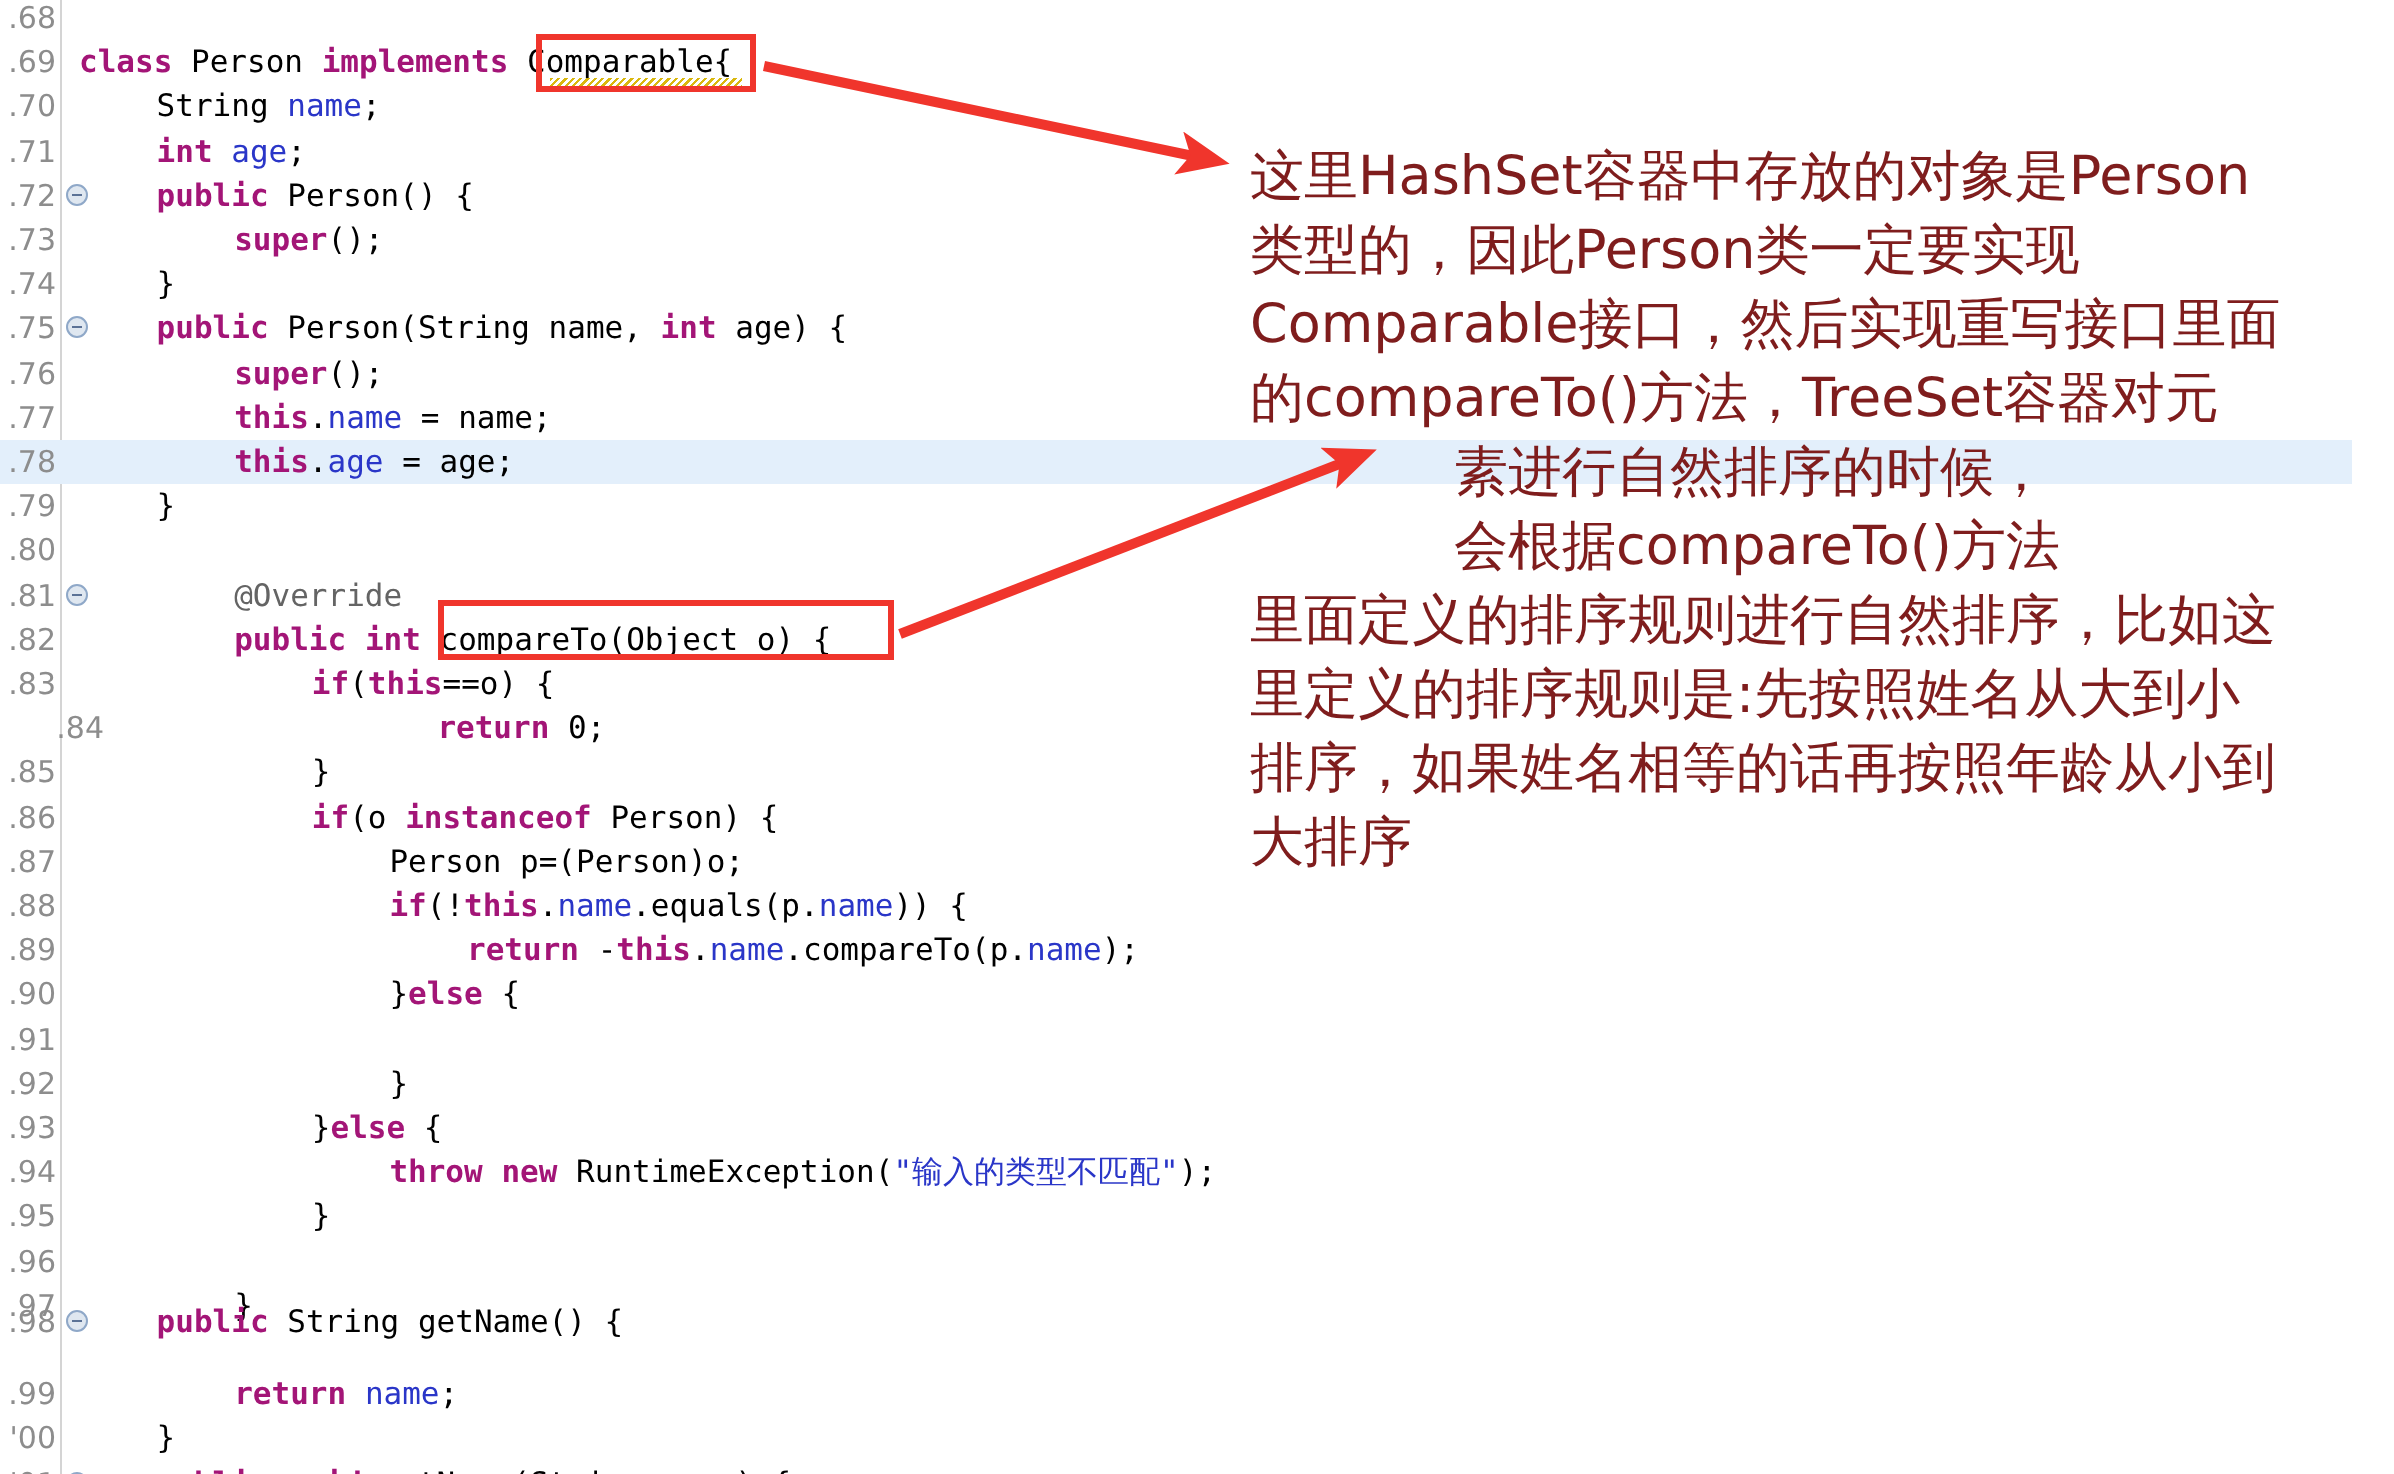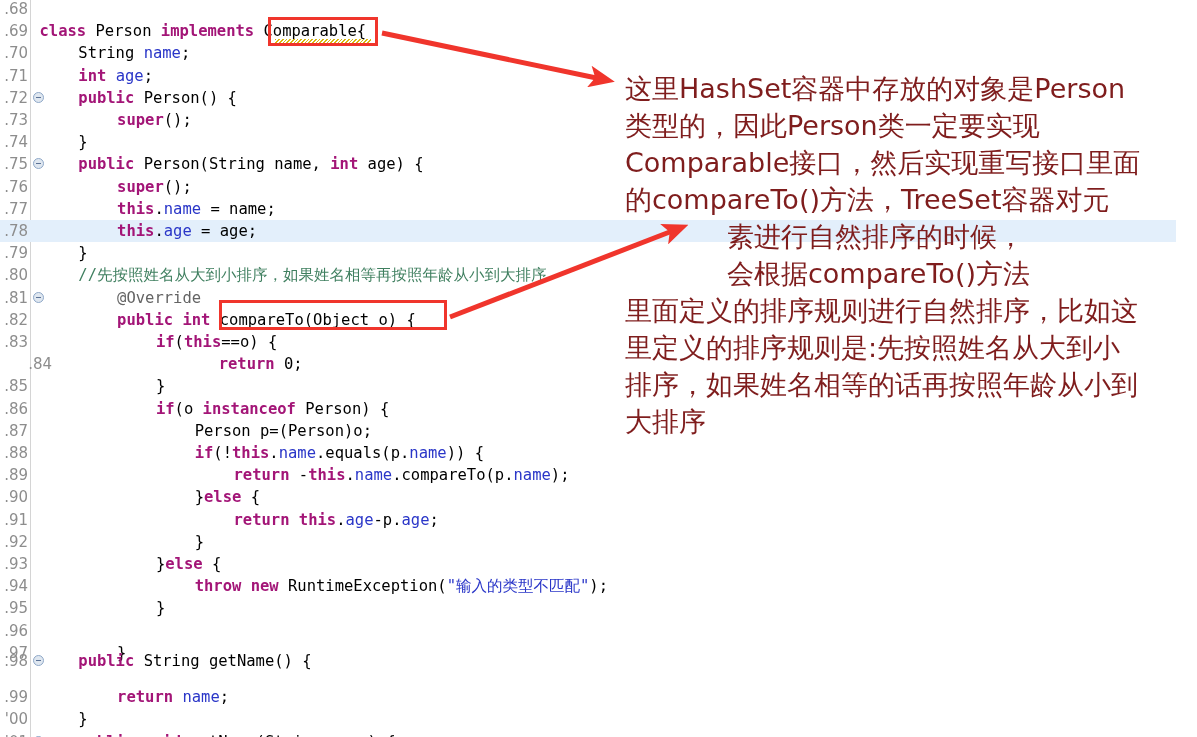--- a/index.html
+++ b/index.html
@@ -108,32 +108,32 @@
       <div class="row" style="top: 42.4px;"><span class="lineno">.70</span><span class="code" style="left: 78.3px;"><span class="pln">String </span><span class="fld">name</span><span class="pln">;</span></span></div>
       <div class="row" style="top: 64.6px;"><span class="lineno">.71</span><span class="code" style="left: 78.3px;"><span class="kw">int</span><span class="pln"> </span><span class="fld">age</span><span class="pln">;</span></span></div>
       <div class="row" style="top: 86.8px;"><span class="lineno">.72</span><span class="fold"></span><span class="code" style="left: 78.3px;"><span class="kw">public</span><span class="pln"> Person() {</span></span></div>
       <div class="row" style="top: 109px;"><span class="lineno">.73</span><span class="code" style="left: 117.1px;"><span class="kw">super</span><span class="pln">();</span></span></div>
       <div class="row" style="top: 131.2px;"><span class="lineno">.74</span><span class="code" style="left: 78.3px;"><span class="pln">}</span></span></div>
       <div class="row" style="top: 153.4px;"><span class="lineno">.75</span><span class="fold"></span><span class="code" style="left: 78.3px;"><span class="kw">public</span><span class="pln"> Person(String </span><span class="pln">name</span><span class="pln">, </span><span class="kw">int</span><span class="pln"> age) {</span></span></div>
       <div class="row" style="top: 175.6px;"><span class="lineno">.76</span><span class="code" style="left: 117.1px;"><span class="kw">super</span><span class="pln">();</span></span></div>
       <div class="row" style="top: 197.8px;"><span class="lineno">.77</span><span class="code" style="left: 117.1px;"><span class="kw">this</span><span class="pln">.</span><span class="fld">name</span><span class="pln"> = name;</span></span></div>
       <div class="row hl" style="top: 220px;"><span class="lineno">.78</span><span class="code" style="left: 117.1px;"><span class="kw">this</span><span class="pln">.</span><span class="fld">age</span><span class="pln"> = age;</span></span></div>
       <div class="row" style="top: 242.2px;"><span class="lineno">.79</span><span class="code" style="left: 78.3px;"><span class="pln">}</span></span></div>
-      <div class="row" style="top: 264.4px; padding-left: 11px;"><span class="lineno">.80</span><span class="code" style="left: 78.3px;"><span class="cmt">//先按照姓名从大到小排序，如果姓名相等再按照年龄从小到大排序</span></span></div>
+      <div class="row" style="top: 264.4px; padding-left: 11px;"><span class="lineno">.80</span></div>
       <div class="row" style="top: 286.6px;"><span class="lineno">.81</span><span class="fold"></span><span class="code" style="left: 117.1px;"><span class="ann">@Override</span></span></div>
       <div class="row" style="top: 308.8px; padding-left: 36px;"><span class="lineno">.82</span><span class="code" style="left: 117.1px;"><span class="kw">public</span><span class="pln"> </span><span class="kw">int</span><span class="pln"> compareTo(Object o) {</span></span></div>
       <div class="row" style="top: 331px;"><span class="lineno">.83</span><span class="code" style="left: 155.9px;"><span class="kw">if</span><span class="pln">(</span><span class="kw">this</span><span class="pln">==o) {</span></span></div>
       <div class="row" style="top: 353.2px; margin-left: 24px;"><span class="lineno">.84</span><span class="code" style="left: 194.7px;"><span class="kw">return</span><span class="pln"> 0;</span></span></div>
       <div class="row" style="top: 375.4px;"><span class="lineno">.85</span><span class="code" style="left: 155.9px;"><span class="pln">}</span></span></div>
       <div class="row" style="top: 397.6px;"><span class="lineno">.86</span><span class="code" style="left: 155.9px;"><span class="kw">if</span><span class="pln">(o </span><span class="kw">instanceof</span><span class="pln"> Person) {</span></span></div>
       <div class="row" style="top: 419.8px;"><span class="lineno">.87</span><span class="code" style="left: 194.7px;"><span class="pln">Person p=(Person)o;</span></span></div>
       <div class="row" style="top: 442px;"><span class="lineno">.88</span><span class="code" style="left: 194.7px;"><span class="kw">if</span><span class="pln">(!</span><span class="kw">this</span><span class="pln">.</span><span class="fld">name</span><span class="pln">.equals(p.</span><span class="fld">name</span><span class="pln">)) {</span></span></div>
       <div class="row" style="top: 464.2px;"><span class="lineno">.89</span><span class="code" style="left: 233.5px;"><span class="kw">return</span><span class="pln"> -</span><span class="kw">this</span><span class="pln">.</span><span class="fld">name</span><span class="pln">.compareTo(p.</span><span class="fld">name</span><span class="pln">);</span></span></div>
       <div class="row" style="top: 486.4px;"><span class="lineno">.90</span><span class="code" style="left: 194.7px;"><span class="pln">}</span><span class="kw">else</span><span class="pln"> {</span></span></div>
-      <div class="row" style="top: 508.6px;"><span class="lineno">.91</span><span class="code" style="left: 233.5px;"><span class="kw">return</span><span class="pln"> </span><span class="kw">this</span><span class="pln">.</span><span class="fld">age</span><span class="pln">-p.</span><span class="fld">age</span><span class="pln">;</span></span></div>
+      <div class="row" style="top: 508.6px;"><span class="lineno">.91</span></div>
       <div class="row" style="top: 530.8px;"><span class="lineno">.92</span><span class="code" style="left: 194.7px;"><span class="pln">}</span></span></div>
       <div class="row" style="top: 553px;"><span class="lineno">.93</span><span class="code" style="left: 155.9px;"><span class="pln">}</span><span class="kw">else</span><span class="pln"> {</span></span></div>
       <div class="row" style="top: 575.2px;"><span class="lineno">.94</span><span class="code" style="left: 194.7px;"><span class="kw">throw</span><span class="pln"> </span><span class="kw">new</span><span class="pln"> RuntimeException(</span><span class="str">"输入的类型不匹配"</span><span class="pln">);</span></span></div>
       <div class="row" style="top: 597.4px;"><span class="lineno">.95</span><span class="code" style="left: 155.9px;"><span class="pln">}</span></span></div>
       <div class="row" style="top: 619.6px;"><span class="lineno">.96</span><span class="code" style="left: 39.5px;"></span></div>
       <div class="row" style="top: 641.8px;"><span class="lineno">.97</span><span class="code" style="left: 117.1px;"><span class="pln">}</span></span></div>
       <div class="row" style="top: 636px; margin-top: 14px;"><span class="lineno">.98</span><span class="fold"></span><span class="code" style="left: 78.3px;"><span class="kw">public</span><span class="pln"> String getName() {</span></span></div>
       <div class="row" style="top: 686.2px;"><span class="lineno">.99</span><span class="code" style="left: 117.1px;"><span class="kw">return</span><span class="pln"> </span><span class="fld">name</span><span class="pln">;</span></span></div>
       <div class="row" style="top: 708.4px;"><span class="lineno">'00</span><span class="code" style="left: 78.3px;"><span class="pln">}</span></span></div>
       <div class="row" style="top: 730.6px;"><span class="lineno">'01</span><span class="fold"></span><span class="code" style="left: 78.3px;"><span class="kw">public</span><span class="pln"> </span><span class="kw">void</span><span class="pln"> setName(String </span><span class="pln">name</span><span class="pln">) {</span></span></div>

